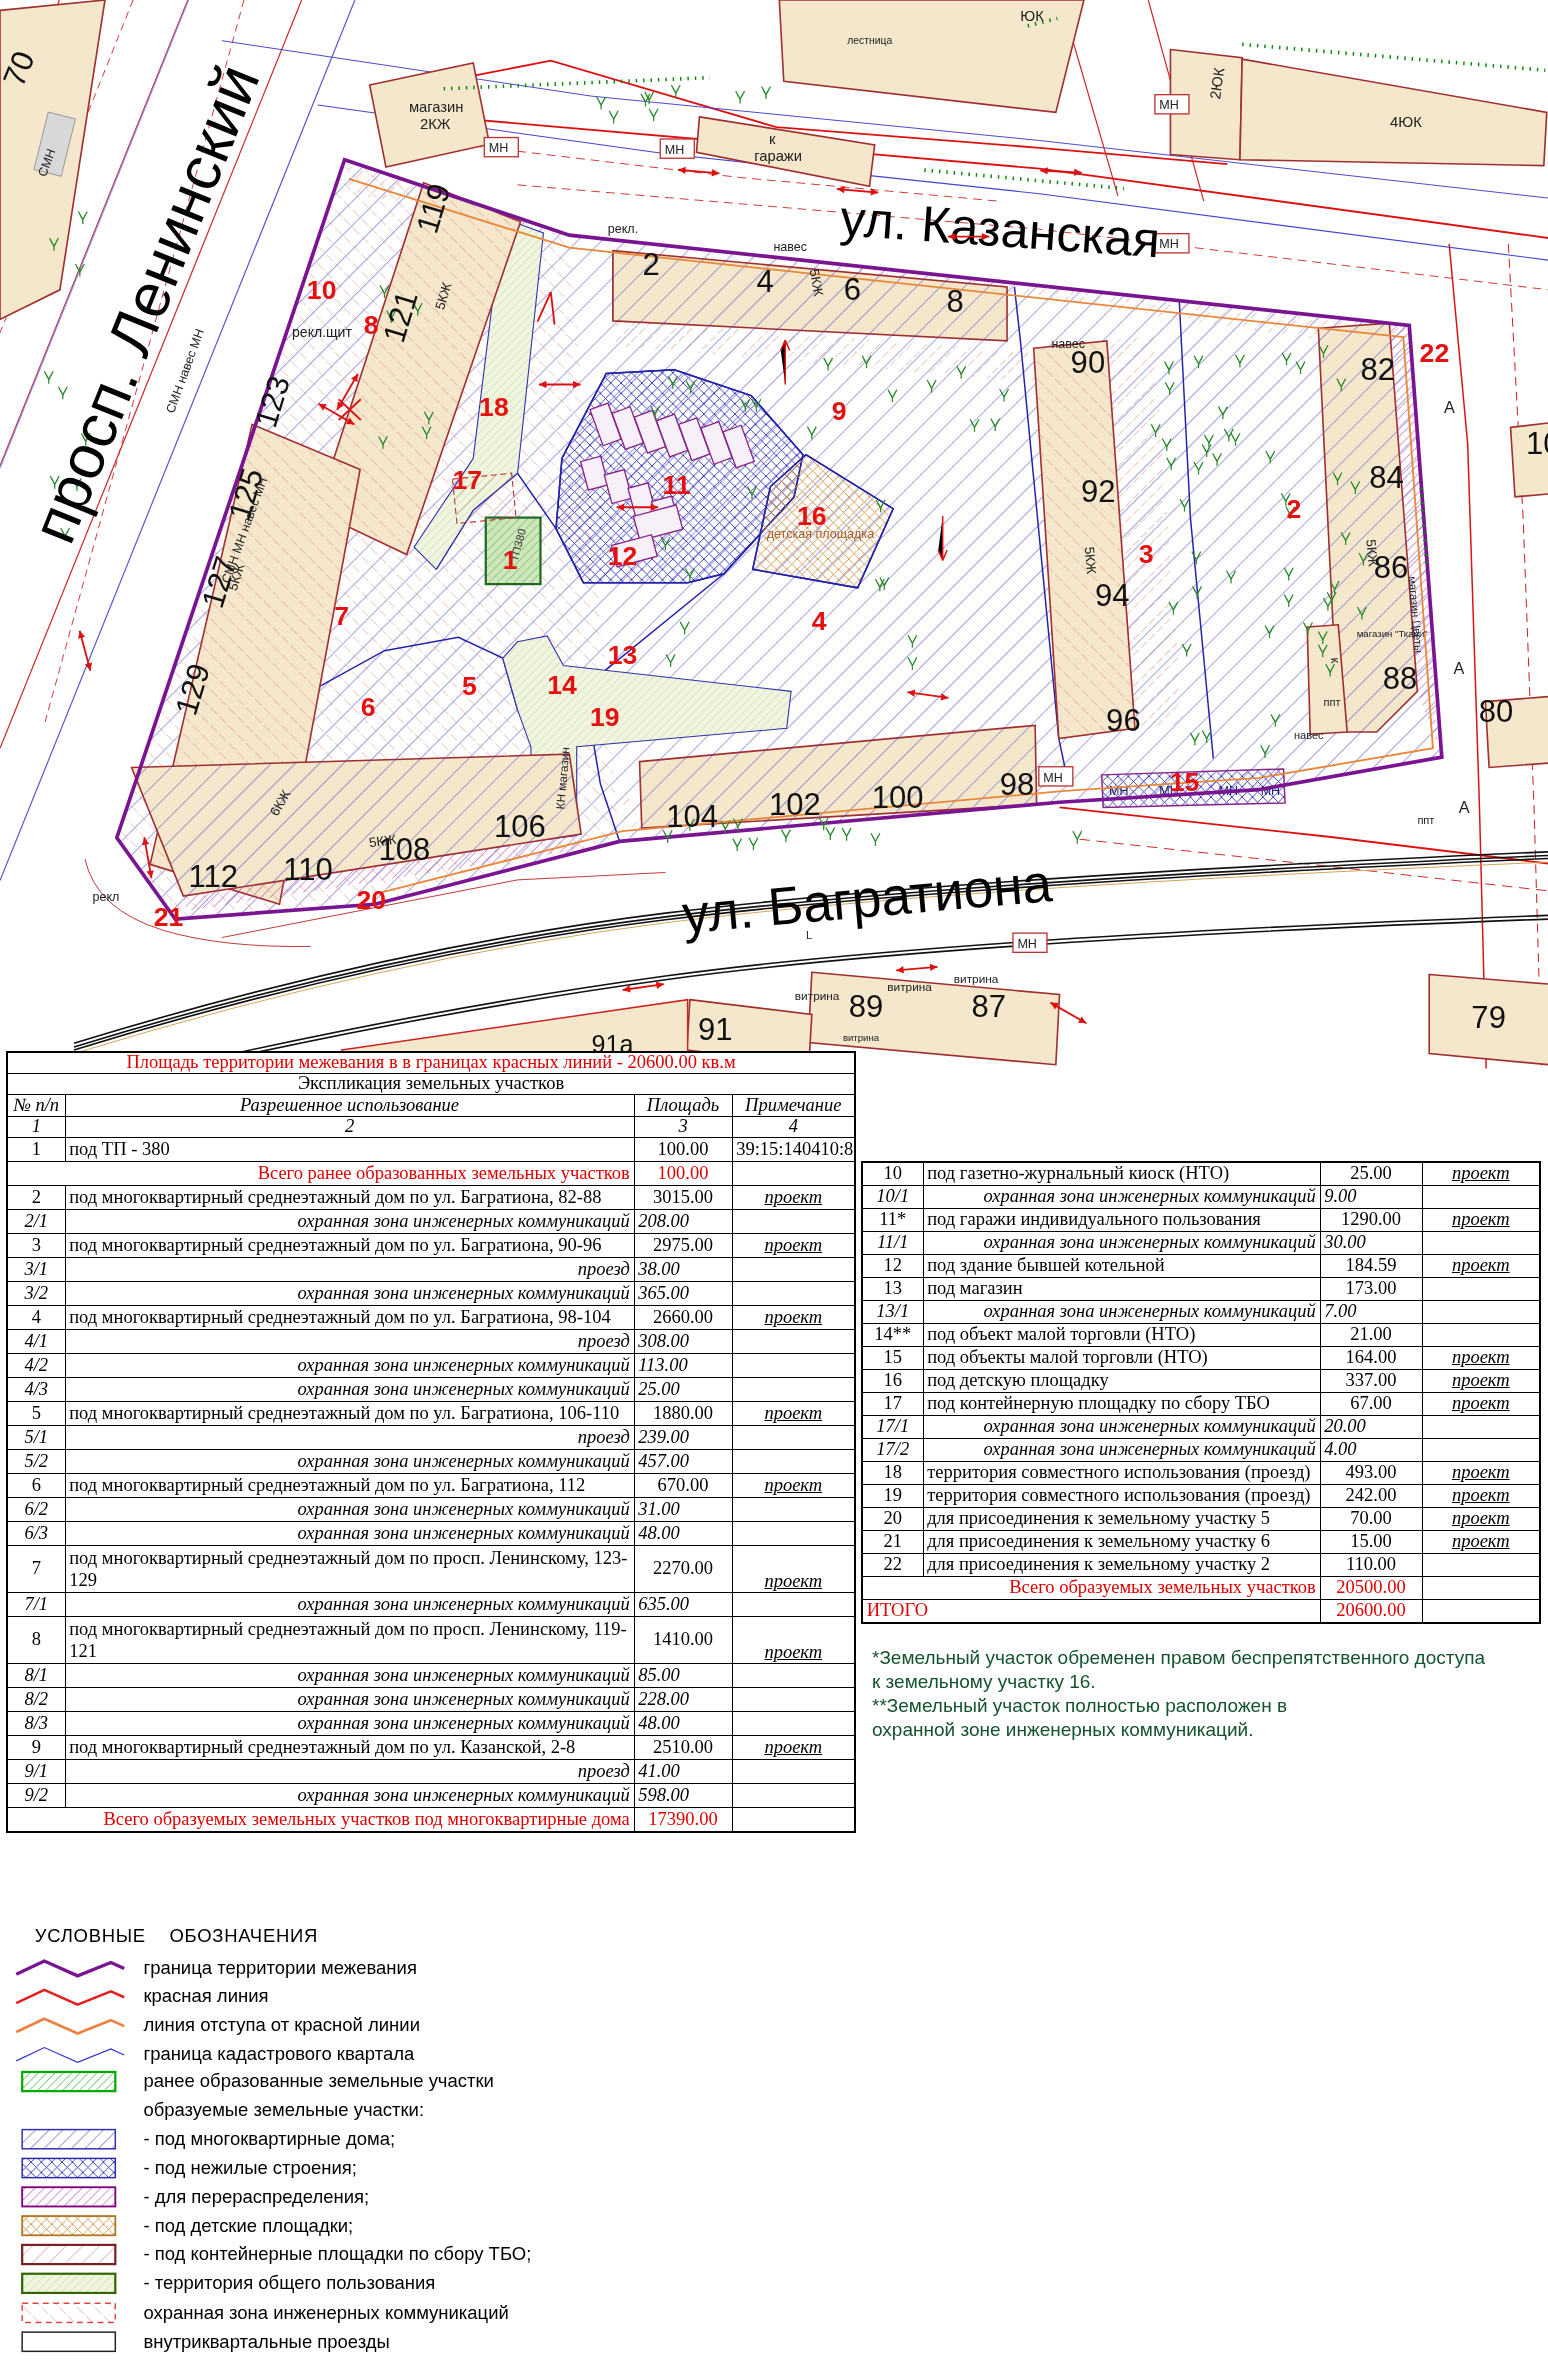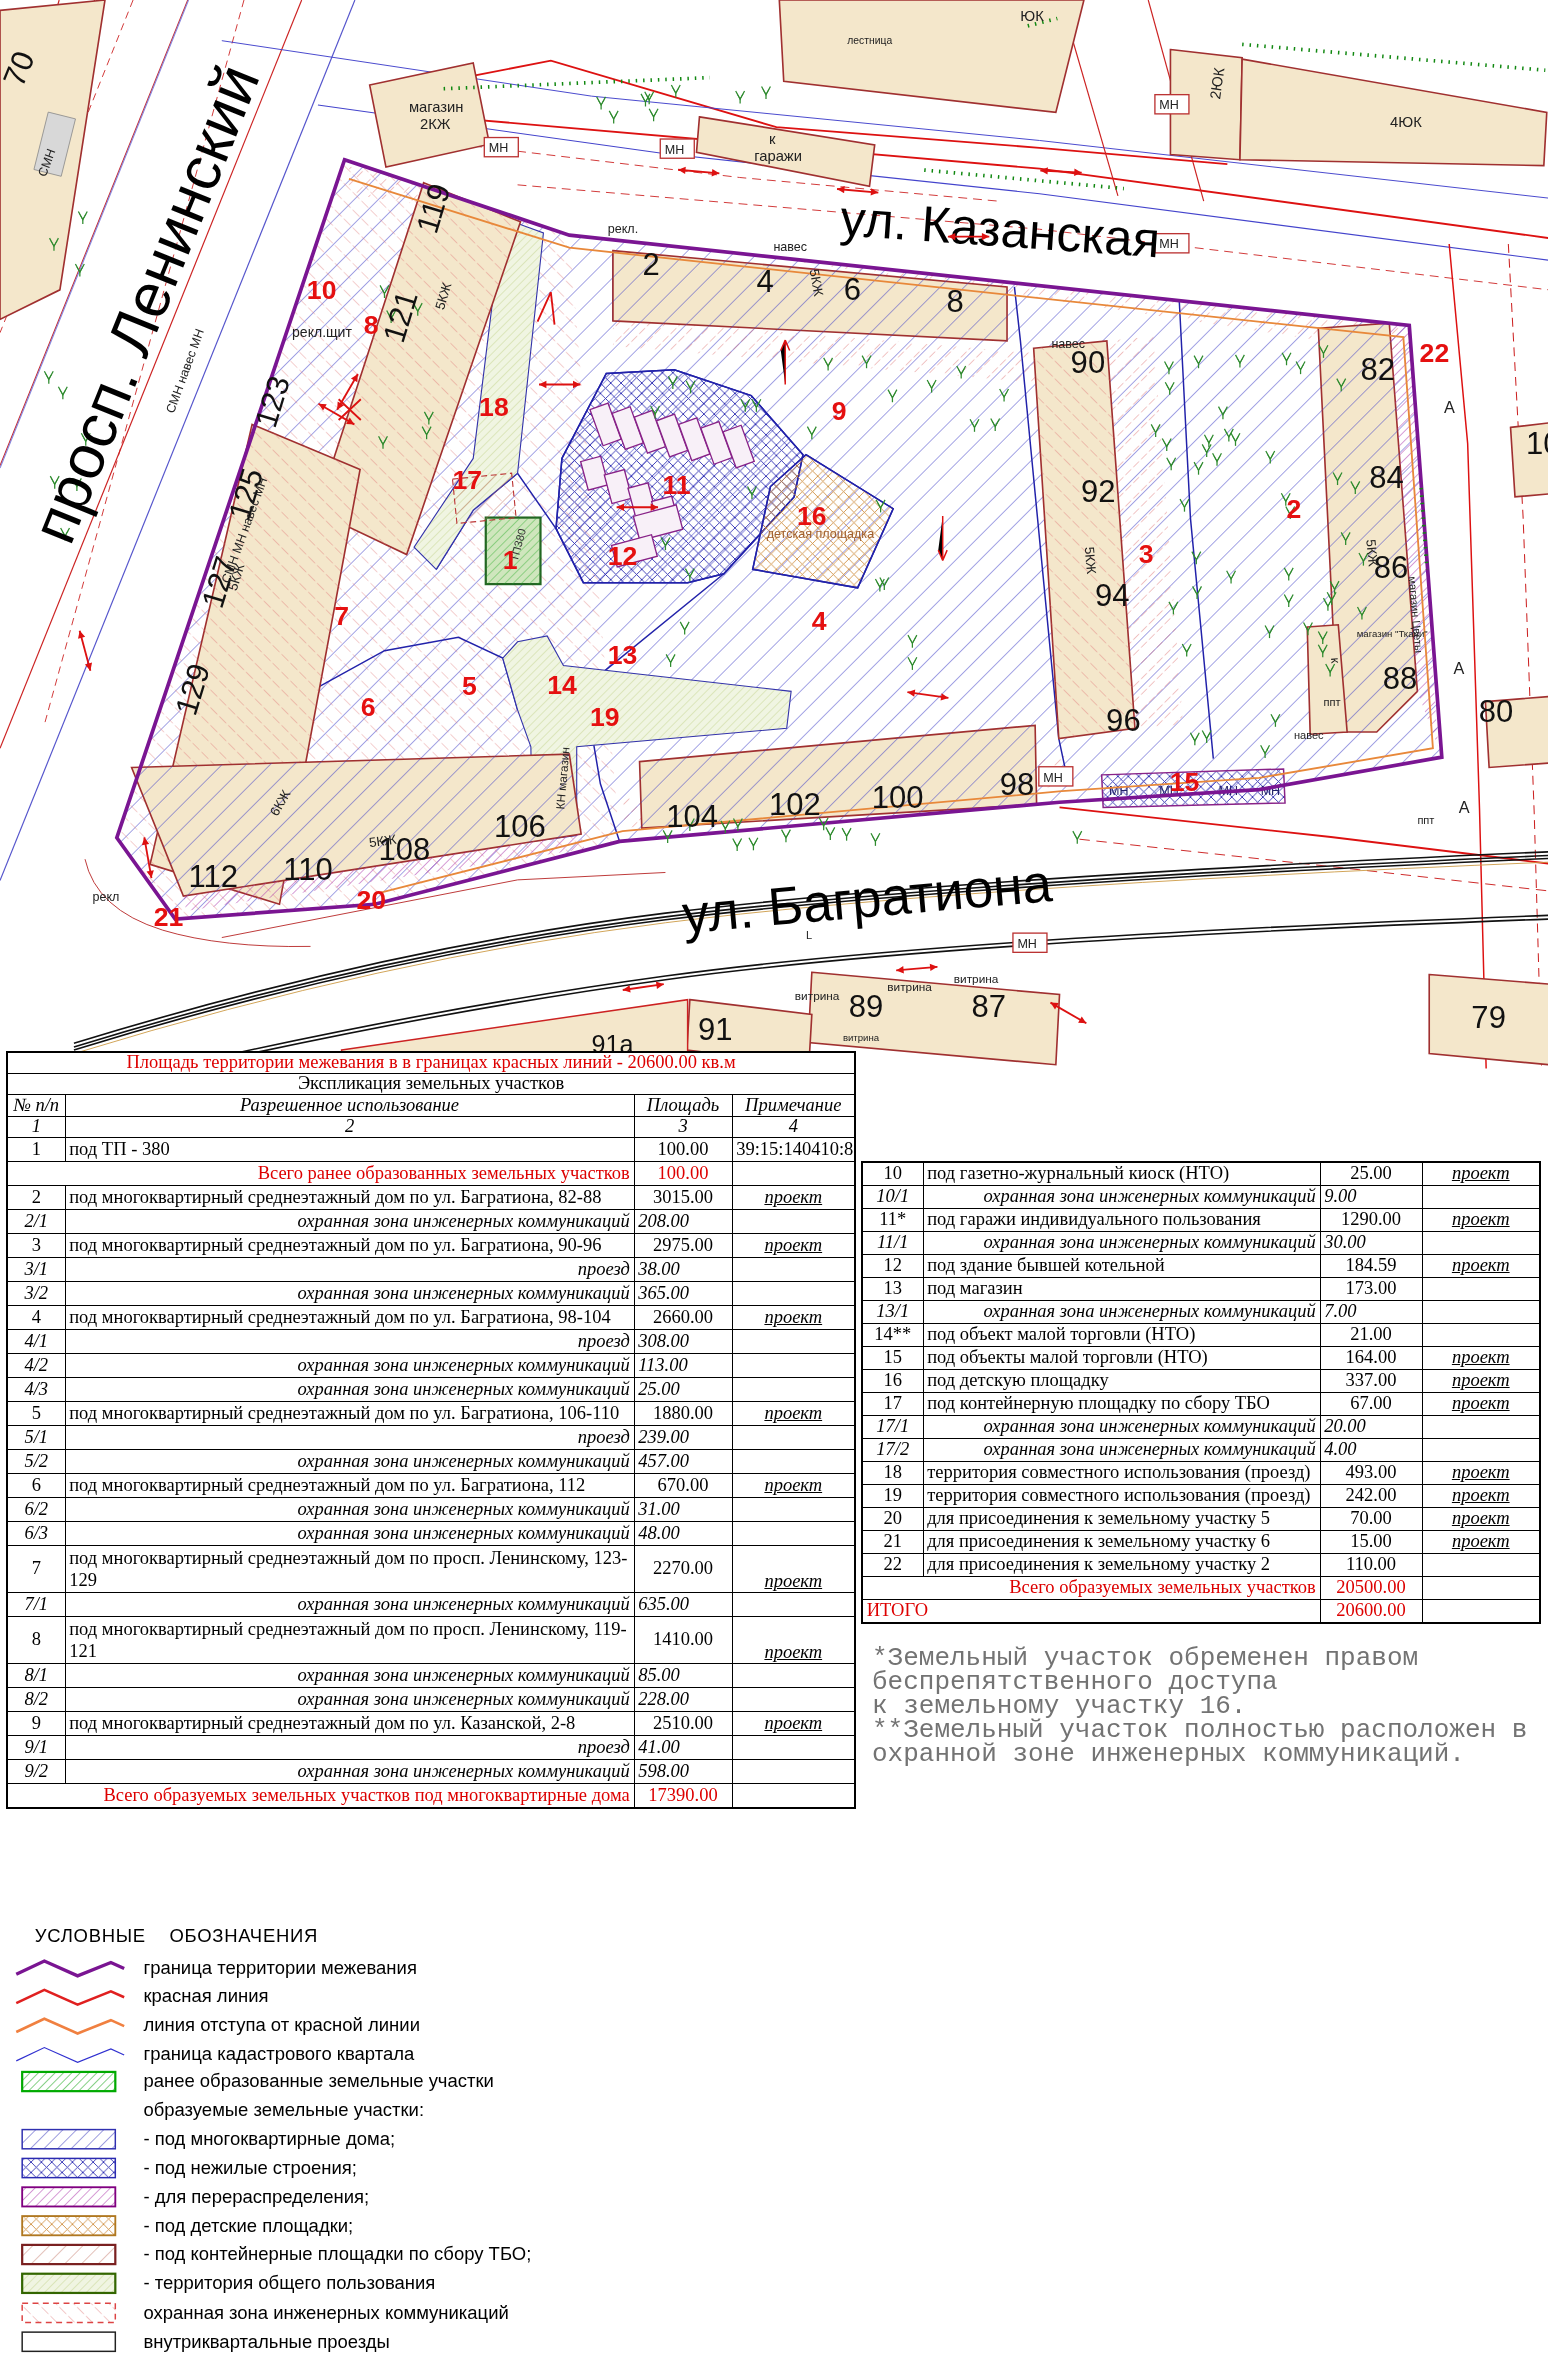--- a/index.html
+++ b/index.html
@@ -643,20 +643,26 @@
           <td class="i">85.00</td>
           <td class=""></td>
         </tr>
         <tr style="height:24px">
           <td class="c i">8/2</td>
           <td class="r i">охранная зона инженерных коммуникаций</td>
           <td class="i">228.00</td>
           <td class=""></td>
         </tr>
         <tr style="height:24px">
+          <td class="c i">8/3</td>
+          <td class="r i">охранная зона инженерных коммуникаций</td>
+          <td class="i">48.00</td>
+          <td class=""></td>
+        </tr>
+        <tr style="height:24px">
           <td class="c">9</td>
           <td class="">под многоквартирный среднеэтажный дом по ул. Казанской, 2-8</td>
           <td class="c b">2510.00</td>
           <td class="c i u">проект</td>
         </tr>
         <tr style="height:24px">
           <td class="c i">9/1</td>
           <td class="r i">проезд</td>
           <td class="i">41.00</td>
           <td class=""></td>
@@ -797,21 +803,21 @@
           <td class=""></td>
         </tr>
         <tr style="height:24px">
           <td class="b red" colspan="2">ИТОГО</td>
           <td class="c b red">20600.00</td>
           <td class=""></td>
         </tr>
       </tbody>
     </table>
 
-<div style="position:absolute;left:872px;top:1646px;font-family:Liberation Mono, monospace;font-size:26px;line-height:24px;color:#737373">*Земельный участок обременен правом беспрепятственного доступа<br>к земельному участку 16.<br>**Земельный участок полностью расположен в<br>охранной зоне инженерных коммуникаций.</div>
+<div style="position:absolute;left:872px;top:1646px;font-family:Liberation Sans, sans-serif;font-size:19px;line-height:24px;color:#14532d">*Земельный участок обременен правом беспрепятственного доступа<br>к земельному участку 16.<br>**Земельный участок полностью расположен в<br>охранной зоне инженерных коммуникаций.</div>
 
 <svg width="924" height="485" viewBox="0 0 1250 656" style="position:absolute;left:0;top:1893px">
 <g font-family="Liberation Sans,sans-serif" font-size="25" fill="#000">
 
 <text x="47" y="66" letter-spacing="1">УСЛОВНЫЕ&nbsp;&nbsp;&nbsp;&nbsp;ОБОЗНАЧЕНИЯ</text>
 
 <polyline points="22,110 60,92 105,112 150,94 168,102" fill="none" stroke="#7a1592" stroke-width="4.5"></polyline>
         <text x="194" y="109">граница территории межевания</text>
 
 <polyline points="22,149 60,131 105,151 150,133 168,141" fill="none" stroke="#e02020" stroke-width="3.5"></polyline>

